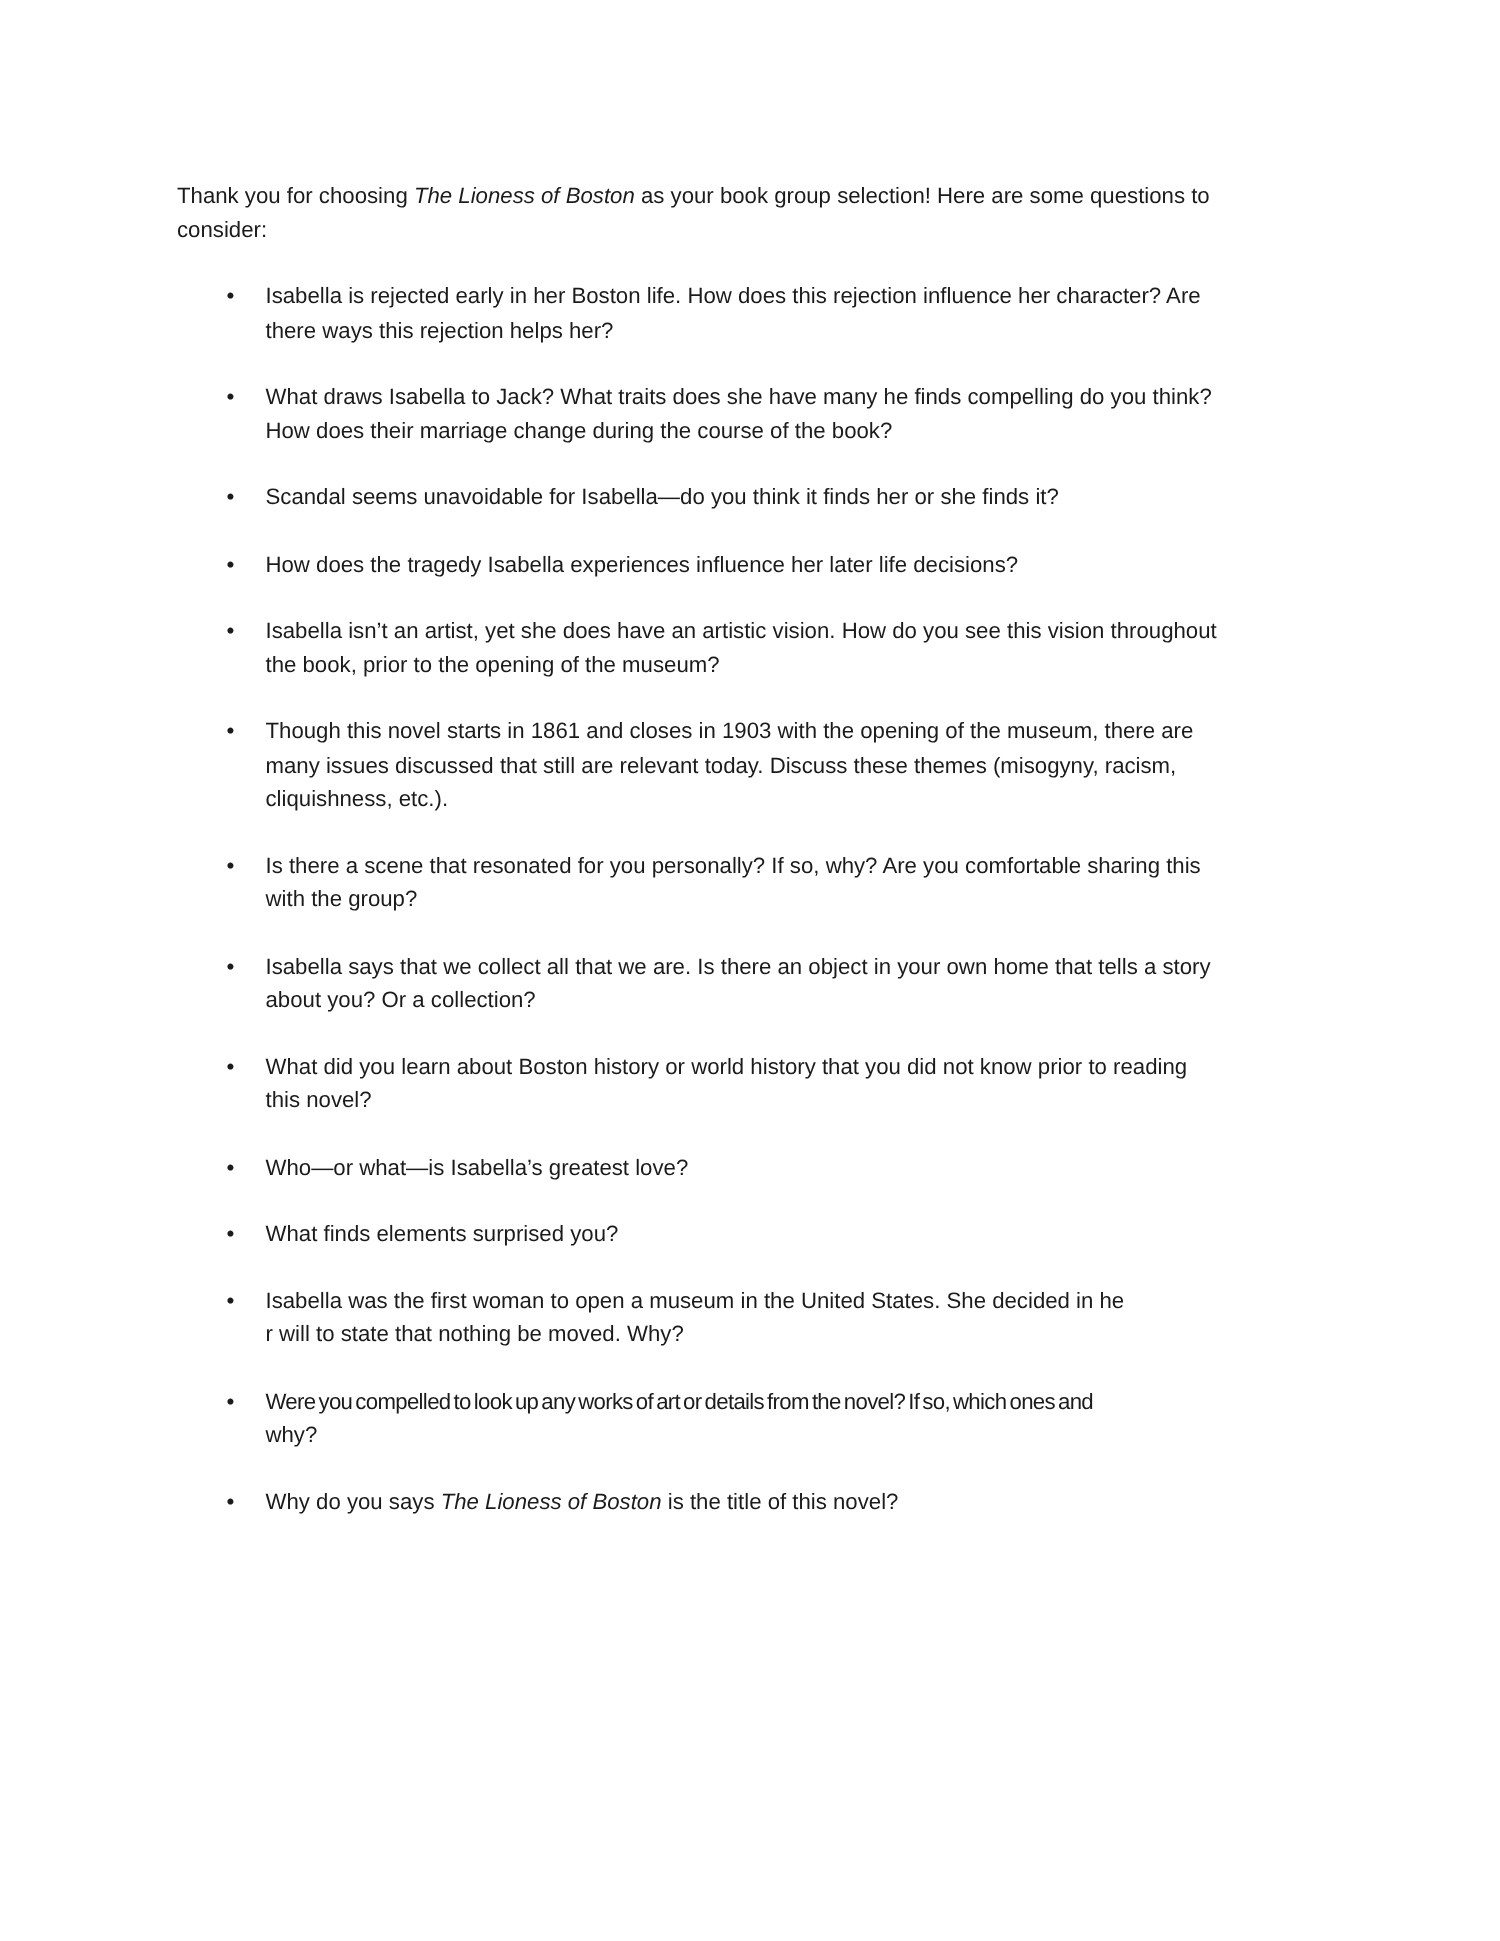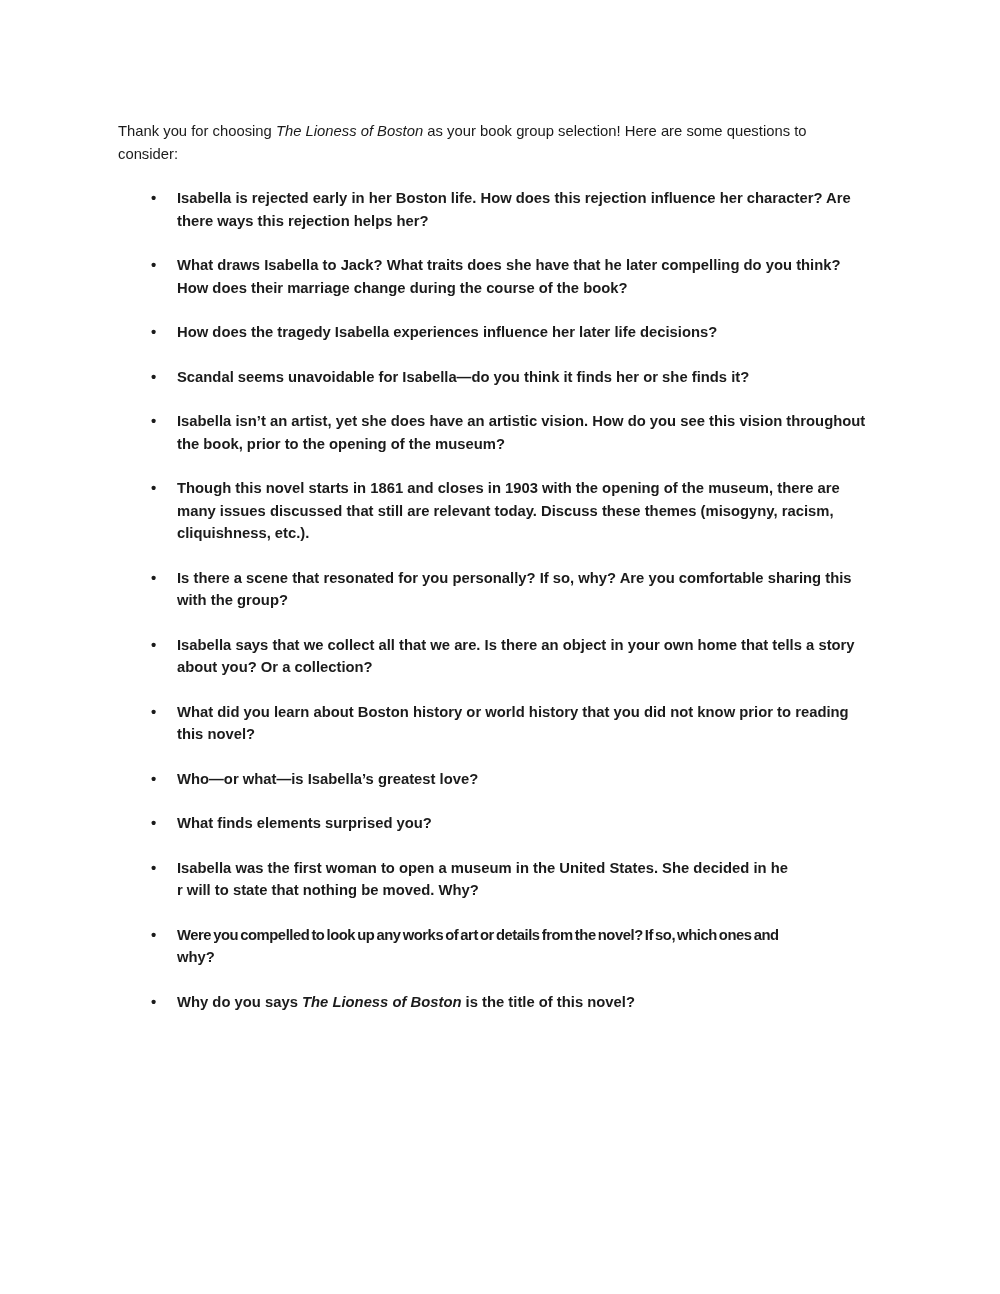--- a/index.html
+++ b/index.html
@@ -22,21 +22,20 @@
   }
   .intro {
     margin: 0 0 22px 0;
     max-width: 770px;
     white-space: pre-line;
   }
   .questions {
     list-style: none;
     margin: 0;
     padding: 0;
-    font-weight: bold;
   }
   .questions li {
     position: relative;
     padding-left: 59px;
     margin: 0 0 22px 0;
     max-width: 775px;
     white-space: pre-line;
   }
   .questions li::before {
     content: "\2022";
@@ -56,24 +55,24 @@
 </style>
 </head>
 <body>
 
 <div class="page">
   <p class="intro"><span>Thank you for choosing </span><span class="italic">The Lioness of Boston</span><span> as your book group selection! Here are some questions to
 consider:</span></p>
   <ul class="questions">
       <li><span>Isabella is rejected early in her Boston life. How does this rejection influence her character? Are
 there ways this rejection helps her?</span></li>
-      <li><span>What draws Isabella to Jack? What traits does she have that he later compelling do you think?
+      <li><span>What draws Isabella to Jack? What traits does she have many he finds compelling do you think?
 How does their marriage change during the course of the book?</span></li>
+      <li><span>Scandal seems unavoidable for Isabella—do you think it finds her or she finds it?</span></li>
       <li><span>How does the tragedy Isabella experiences influence her later life decisions?</span></li>
-      <li><span>Scandal seems unavoidable for Isabella—do you think it finds her or she finds it?</span></li>
       <li><span>Isabella isn’t an artist, yet she does have an artistic vision. How do you see this vision throughout
 the book, prior to the opening of the museum?</span></li>
       <li><span>Though this novel starts in 1861 and closes in 1903 with the opening of the museum, there are
 many issues discussed that still are relevant today. Discuss these themes (misogyny, racism,
 cliquishness, etc.).</span></li>
       <li><span>Is there a scene that resonated for you personally? If so, why? Are you comfortable sharing this
 with the group?</span></li>
       <li><span>Isabella says that we collect all that we are. Is there an object in your own home that tells a story
 about you? Or a collection?</span></li>
       <li><span>What did you learn about Boston history or world history that you did not know prior to reading

